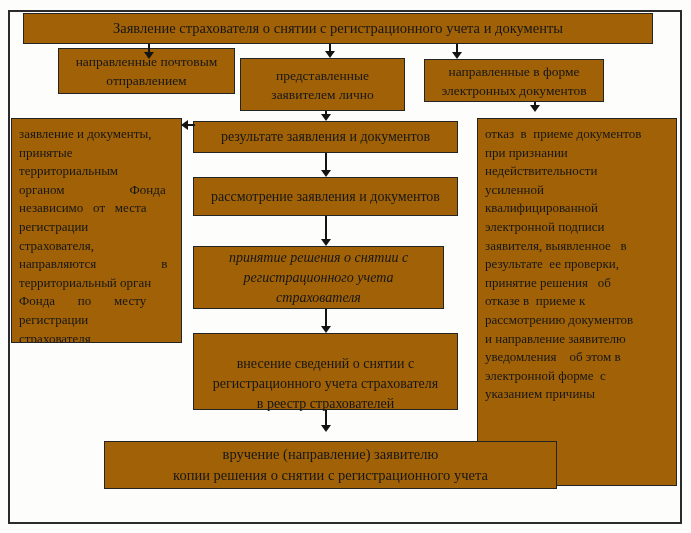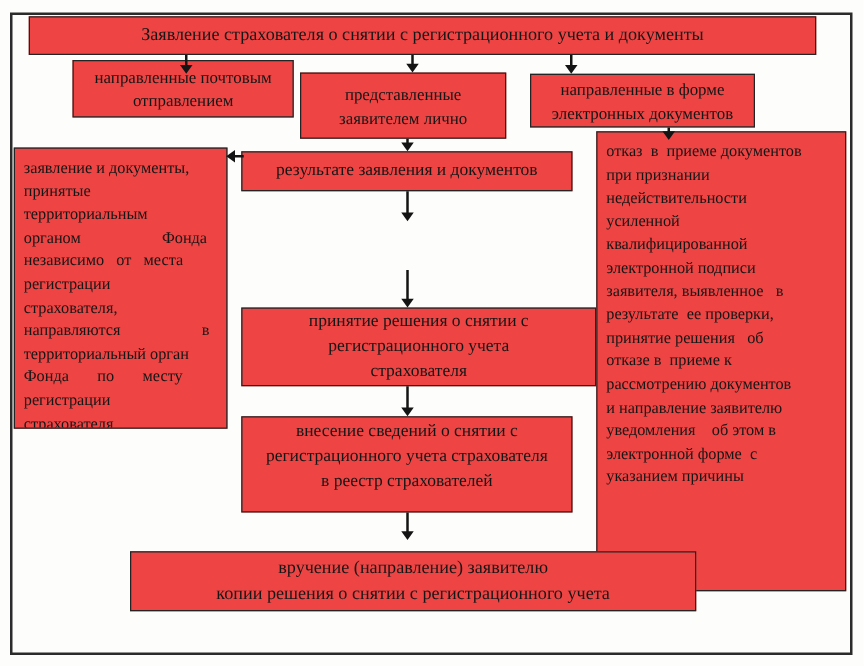--- a/index.html
+++ b/index.html
@@ -7,28 +7,28 @@
     position:relative;width:691px;height:533px;
     background:#fdfdfb;overflow:hidden;
     font-family:"Liberation Serif","DejaVu Serif",serif;
     color:#161616;
   }
   .frame{
     position:absolute;border:2px solid #2b2b2b;background:transparent;
     box-sizing:border-box;
   }
   .box{
-    position:absolute;border:1.5px solid #242424;background:#ef4444;
+    position:absolute;border:1.5px solid #242424;background:#a16207;
     box-sizing:border-box;
   }
   .ctr{
     display:flex;align-items:center;justify-content:center;
     text-align:center;white-space:pre-line;
   }
-  .top-al{align-items:flex-start;padding-top:2px;}
+  .top-al{align-items:flex-start;padding-top:20px;}
   .note{
     padding:6px 7px;text-align:left;white-space:pre-wrap;
     font-size:13px;line-height:18.6px;overflow:hidden;
   }
   .t-title{font-size:14.5px;}
   .t-branch{font-size:13.5px;line-height:19px;}
   .t-step{font-size:14px;line-height:20px;}
   .t-final{font-size:14.5px;line-height:21px;}
   
   .arr-v{position:absolute;width:10px;}
@@ -77,30 +77,31 @@
 регистрации
 страхователя,
 направляются                    в
 территориальный орган
 Фонда       по       месту
 регистрации
 страхователя</div>
 
   <div class="box ctr t-step" style="left:193px;top:121px;width:265px;height:32px;">результате заявления и документов</div>
 
+  <div class="box ctr t-step" style="left:193px;top:177px;width:265px;height:39px;">рассмотрение заявления и документов</div>
 
-  <div class="box ctr t-step" style="left:193px;top:246px;width:284px;height:63px;">принятие решения о снятии с
+  <div class="box ctr t-step" style="left:193px;top:246px;width:251px;height:63px;font-style:italic;">принятие решения о снятии с
 регистрационного учета
 страхователя</div>
 
   <div class="box ctr top-al t-step" style="left:193px;top:333px;width:265px;height:77px;">внесение сведений о снятии с
 регистрационного учета страхователя
 в реестр страхователей</div>
 
-  <div class="box note" style="left:477px;top:105px;width:200px;height:368px;">отказ  в  приеме документов
+  <div class="box note" style="left:477px;top:118px;width:200px;height:368px;">отказ  в  приеме документов
 при признании
 недействительности
 усиленной
 квалифицированной
 электронной подписи
 заявителя, выявленное   в
 результате  ее проверки,
 принятие решения   об
 отказе в  приеме к
 рассмотрению документов

